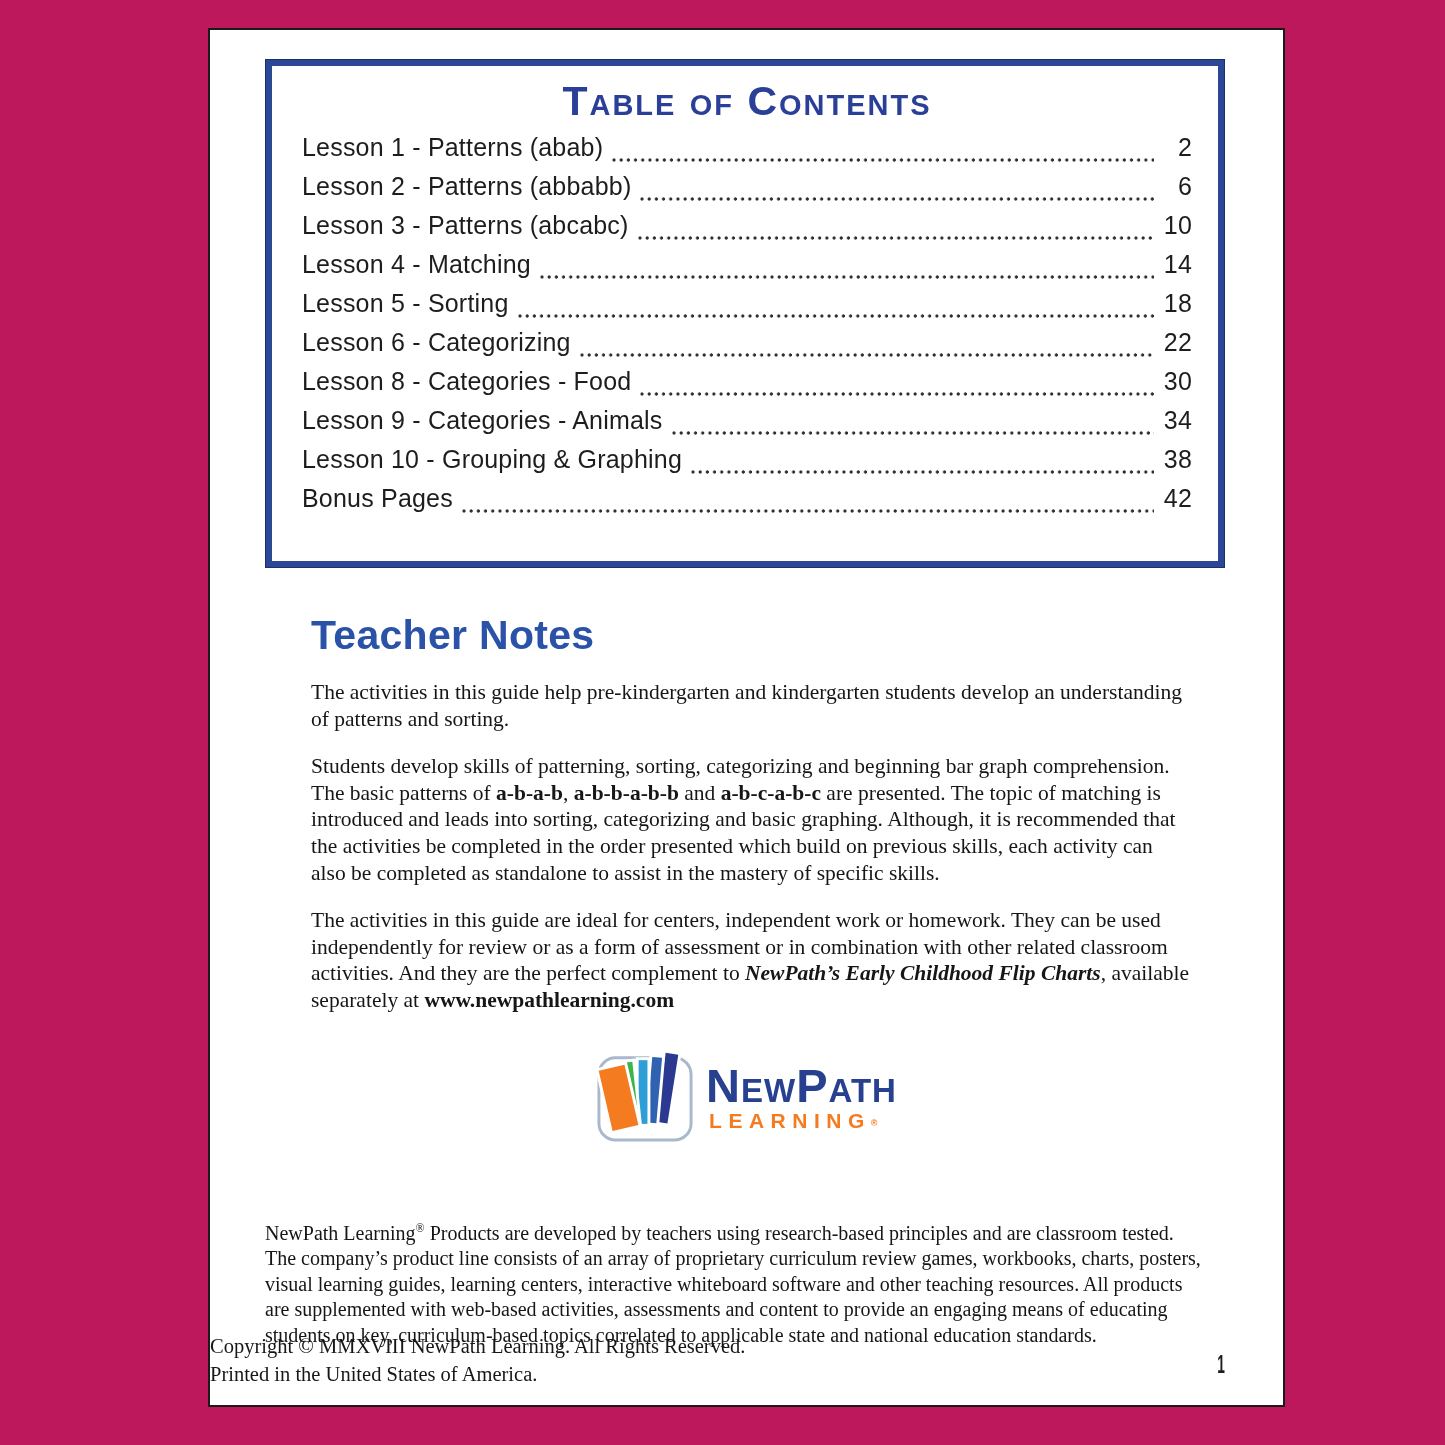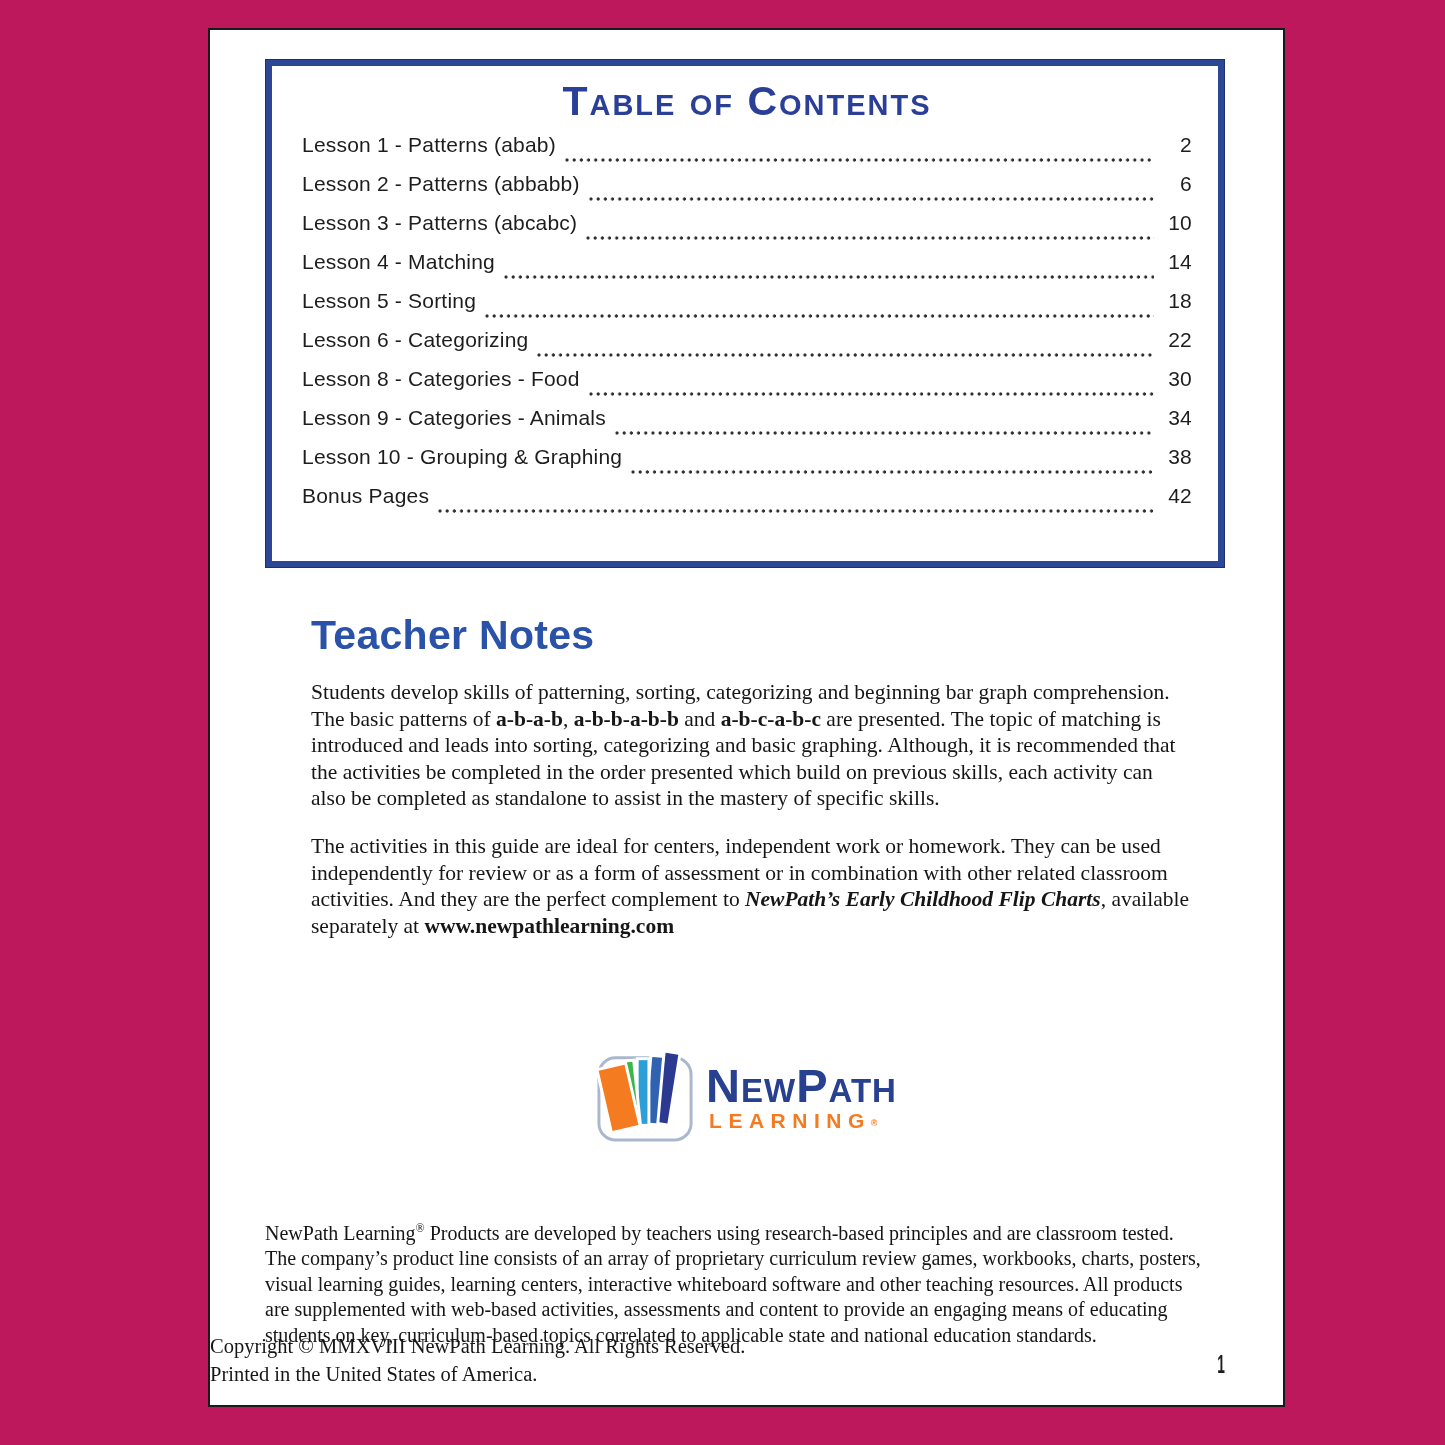--- a/index.html
+++ b/index.html
@@ -41,21 +41,21 @@
     font-size: 41px;
     letter-spacing: 2px;
     color: #2a3f97;
     margin: 2px 0 8px 0;
   }
   .toc-list { width: 100%; }
   .toc-row {
     display: flex;
     align-items: baseline;
     height: 39px;
-    font-size: 21px;
+    font-size: 25px;
     color: #1d1d1d;
     letter-spacing: 0.2px;
   }
   .toc-label { white-space: nowrap; }
   .toc-dots {
     flex: 1;
     height: 10px;
     align-self: flex-end;
     margin: 0 6px 7px 8px;
     background-image: radial-gradient(circle at 3px 5px, #2e2e2e 1.35px, rgba(0,0,0,0) 1.9px);
@@ -229,20 +229,21 @@
         <div class="toc-row">
           <span class="toc-label">Bonus Pages</span>
           <span class="toc-dots"></span>
           <span class="toc-page">42</span>
         </div>
       </div>
     </div>
 
     <div class="notes">
       <div class="notes-heading">Teacher Notes</div>
+      <p>The activities in this guide help pre-kindergarten and kindergarten students develop an understanding of patterns and sorting.</p>
       <p><span>Students develop skills of patterning, sorting, categorizing and beginning bar graph comprehension. The basic patterns of </span><span class="b">a-b-a-b</span><span>, </span><span class="b">a-b-b-a-b-b</span><span> and </span><span class="b">a-b-c-a-b-c</span><span> are presented. The topic of matching is introduced and leads into sorting, categorizing and basic graphing. Although, it is recommended that the activities be completed in the order presented which build on previous skills, each activity can also be completed as standalone to assist in the mastery of specific skills.</span></p>
       <p><span>The activities in this guide are ideal for centers, independent work or homework. They can be used independently for review or as a form of assessment or in combination with other related classroom activities. And they are the perfect complement to </span><span class="bi">NewPath’s Early Childhood Flip Charts</span><span>, available separately at </span><span class="b">www.newpathlearning.com</span></p>
     </div>
 
     <div class="logo">
       <svg class="logo-book" viewBox="0 0 100 100" xmlns="http://www.w3.org/2000/svg">
         <rect x="3" y="14" width="94" height="84" rx="17" fill="#ffffff" stroke="#a9b8cc" stroke-width="3"></rect>
         <g stroke="#ffffff" stroke-width="3">
           <rect x="64" y="8" width="16" height="74" fill="#2b3990" transform="rotate(9 72 45)"></rect>
           <rect x="53" y="12" width="13" height="70" fill="#2f62b0" transform="rotate(5 59 47)"></rect>

